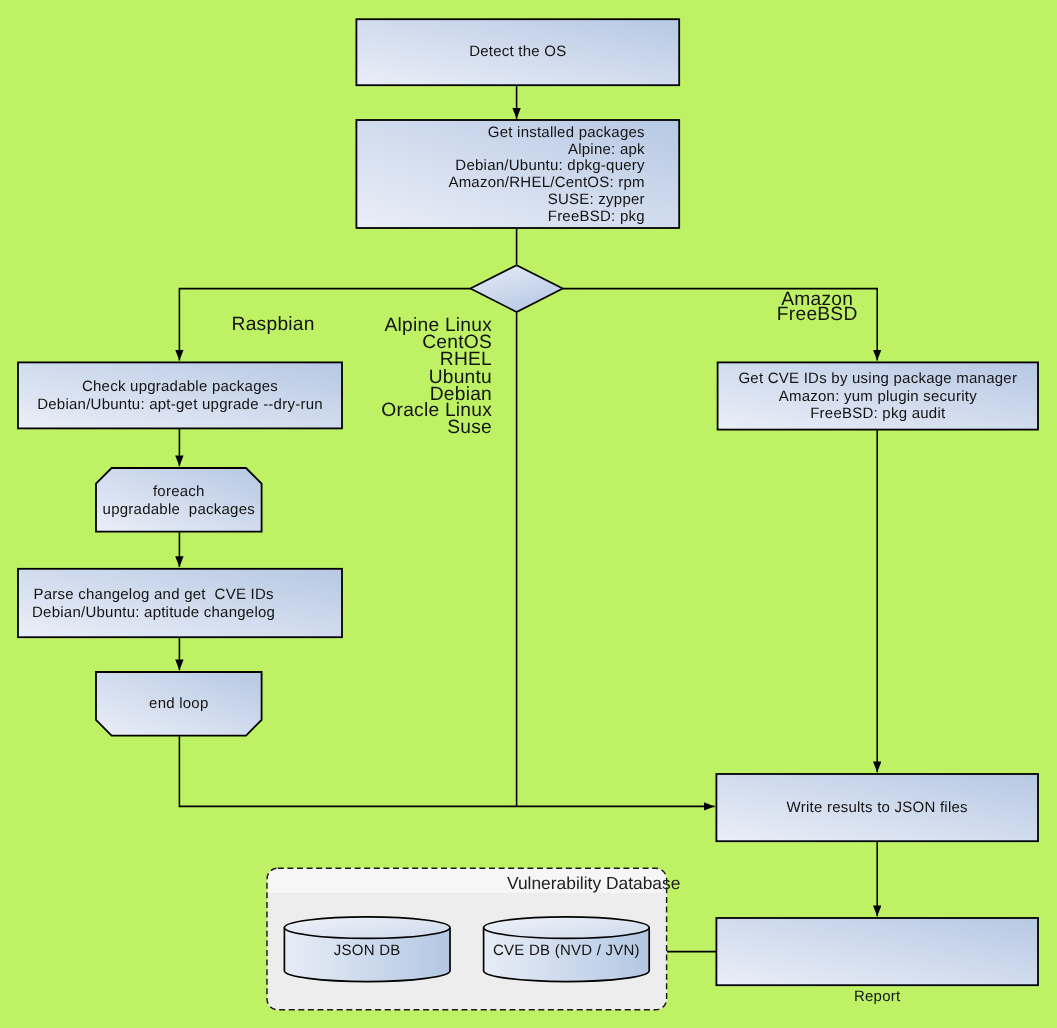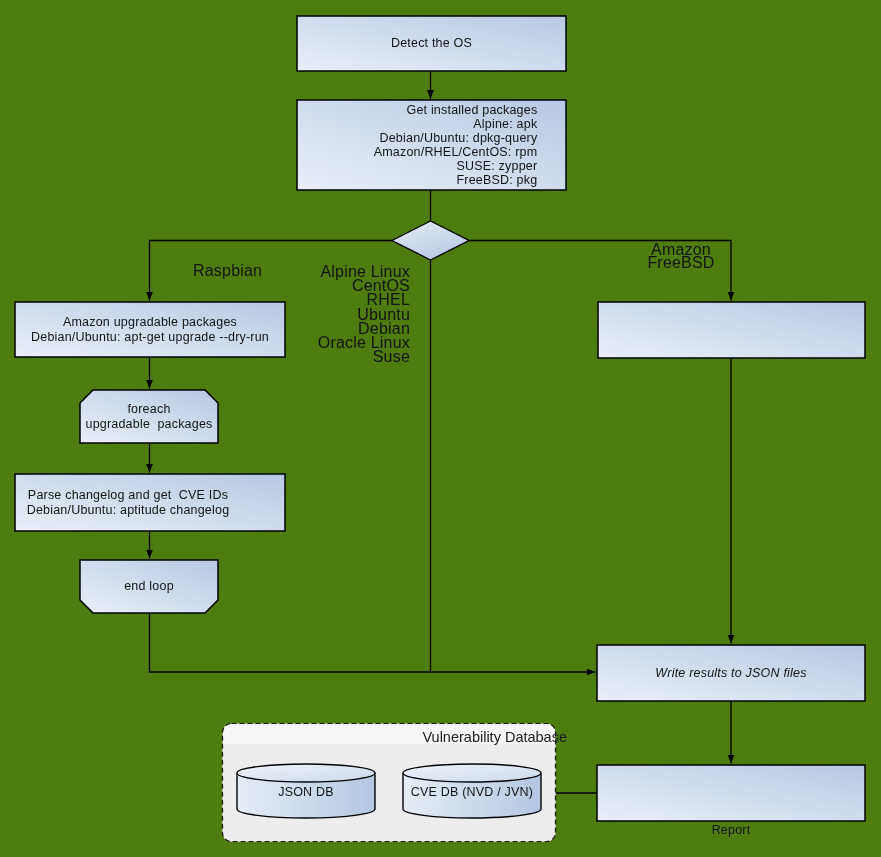--- a/index.html
+++ b/index.html
@@ -1,20 +1,20 @@
 <!DOCTYPE html>
 <html style="--text-color: #141414; --node-fill-light: #eaeff8; --node-fill-dark: #b7c8e3; --node-border: #000000; --connector: #000000; --db-container-body: #ededee; --db-container-header: #f6f6f7;"><head>
 <meta charset="utf-8">
 <style>
   html, body { margin: 0; padding: 0; background: #ffffff; }
   .canvas {
     position: relative;
     width: 881px;
     height: 857px;
-    background: #4d7c0f;
+    background: #bef264;
     font-family: "Liberation Sans", sans-serif;
     color: var(--text-color, #141414);
     overflow: hidden;
   }
   .layer {
     position: absolute;
     left: 0; top: 0;
   }
   .lbl {
     position: absolute;
@@ -123,33 +123,36 @@
 
   <div class="lbl" style="left:297px; top:100px; width:269px; height:90px; line-height:14px;">
     <div class="right-block">Get installed packages
 Alpine: apk
 Debian/Ubuntu: dpkg-query
 Amazon/RHEL/CentOS: rpm
 SUSE: zypper
 FreeBSD: pkg</div>
   </div>
 
-  <div class="lbl" style="left:15px; top:302px; width:270px; height:55px; line-height:15px;">Amazon upgradable packages
+  <div class="lbl" style="left:15px; top:302px; width:270px; height:55px; line-height:15px;">Check upgradable packages
 Debian/Ubuntu: apt-get upgrade --dry-run</div>
 
   <div class="lbl" style="left:80px; top:390px; width:138px; height:53px;">foreach
 upgradable  packages</div>
 
   <div class="lbl" style="left:15px; top:474px; width:226px; height:57px; line-height:15px;">Parse changelog and get  CVE IDs
 Debian/Ubuntu: aptitude changelog</div>
 
   <div class="lbl" style="left:80px; top:560px; width:138px; height:53px;">end loop</div>
 
+  <div class="lbl" style="left:598px; top:302px; width:267px; height:56px;">Get CVE IDs by using package manager
+Amazon: yum plugin security
+FreeBSD: pkg audit</div>
 
-  <div class="lbl" style="left:597px; top:645px; width:268px; height:56px;font-style:italic;">Write results to JSON files</div>
+  <div class="lbl" style="left:597px; top:645px; width:268px; height:56px;">Write results to JSON files</div>
 
   <div class="lbl" style="left:597px; top:802px; width:268px; height:56px;">Report</div>
 
   <div class="edge-label" style="left:193px; top:264px;">Raspbian</div>
 
   <div class="edge-label" style="right:471px; top:265px; text-align:right; line-height:14.2px;">Alpine Linux
 CentOS
 RHEL
 Ubuntu
 Debian

